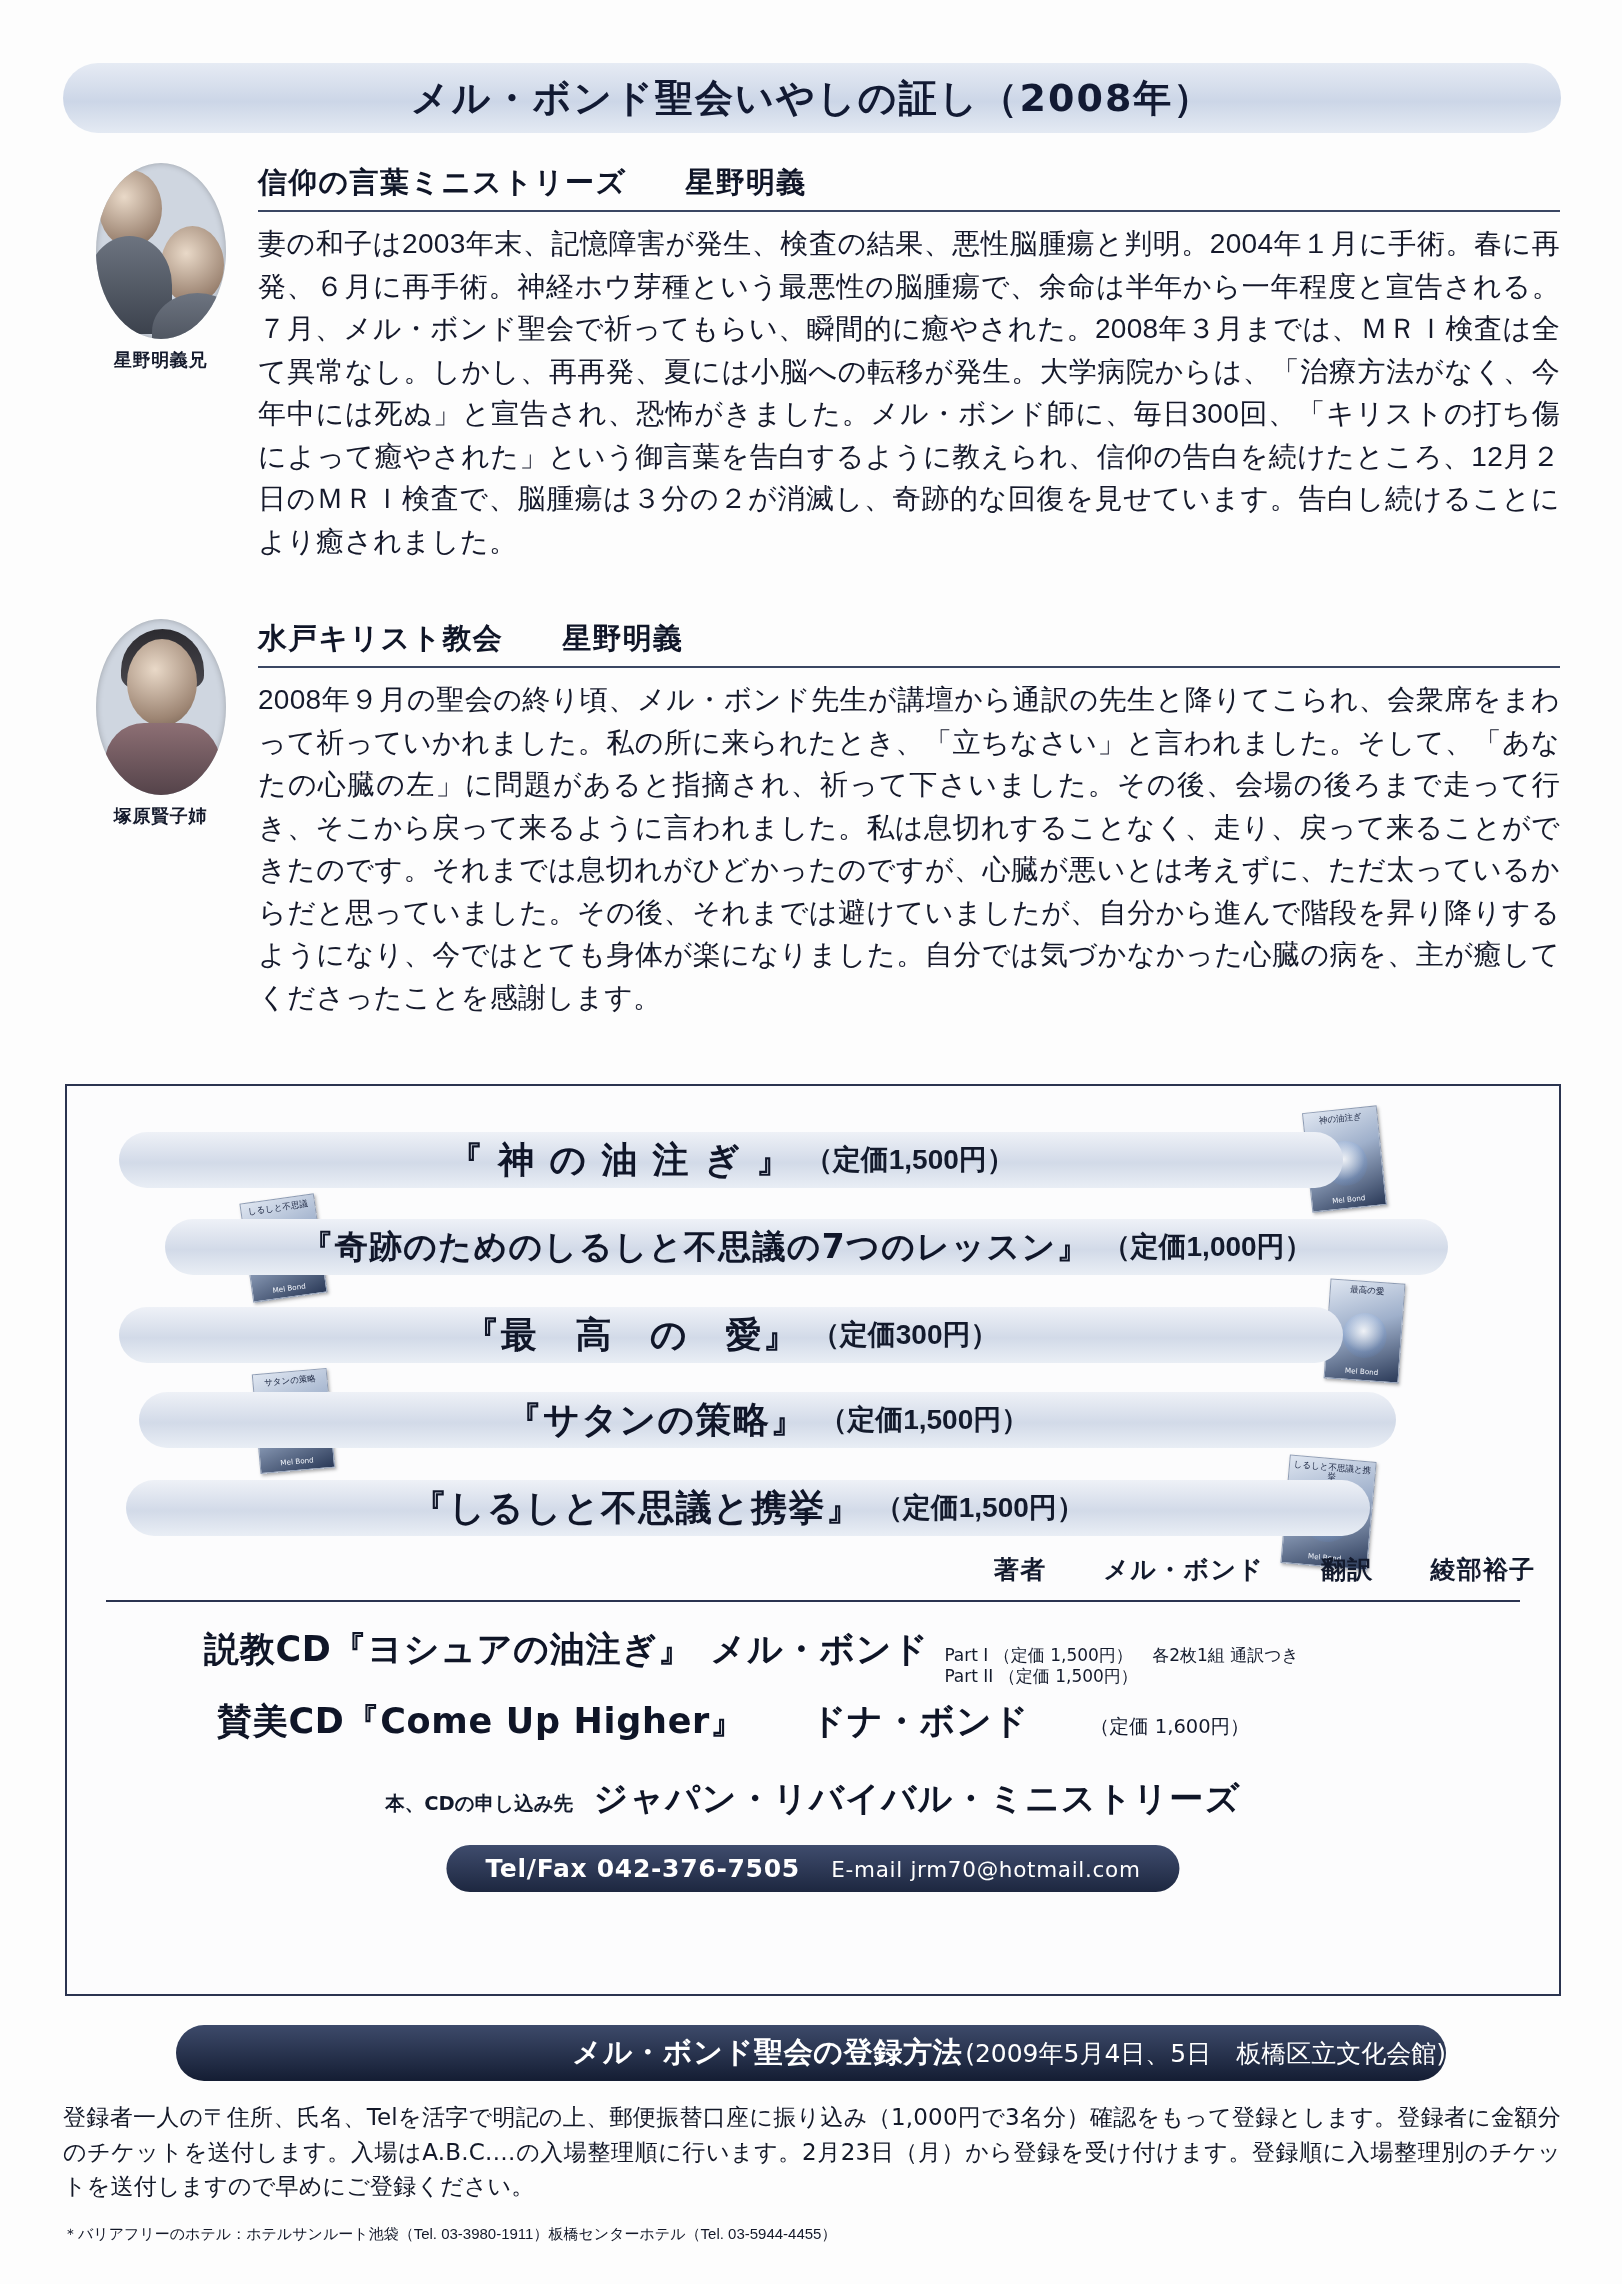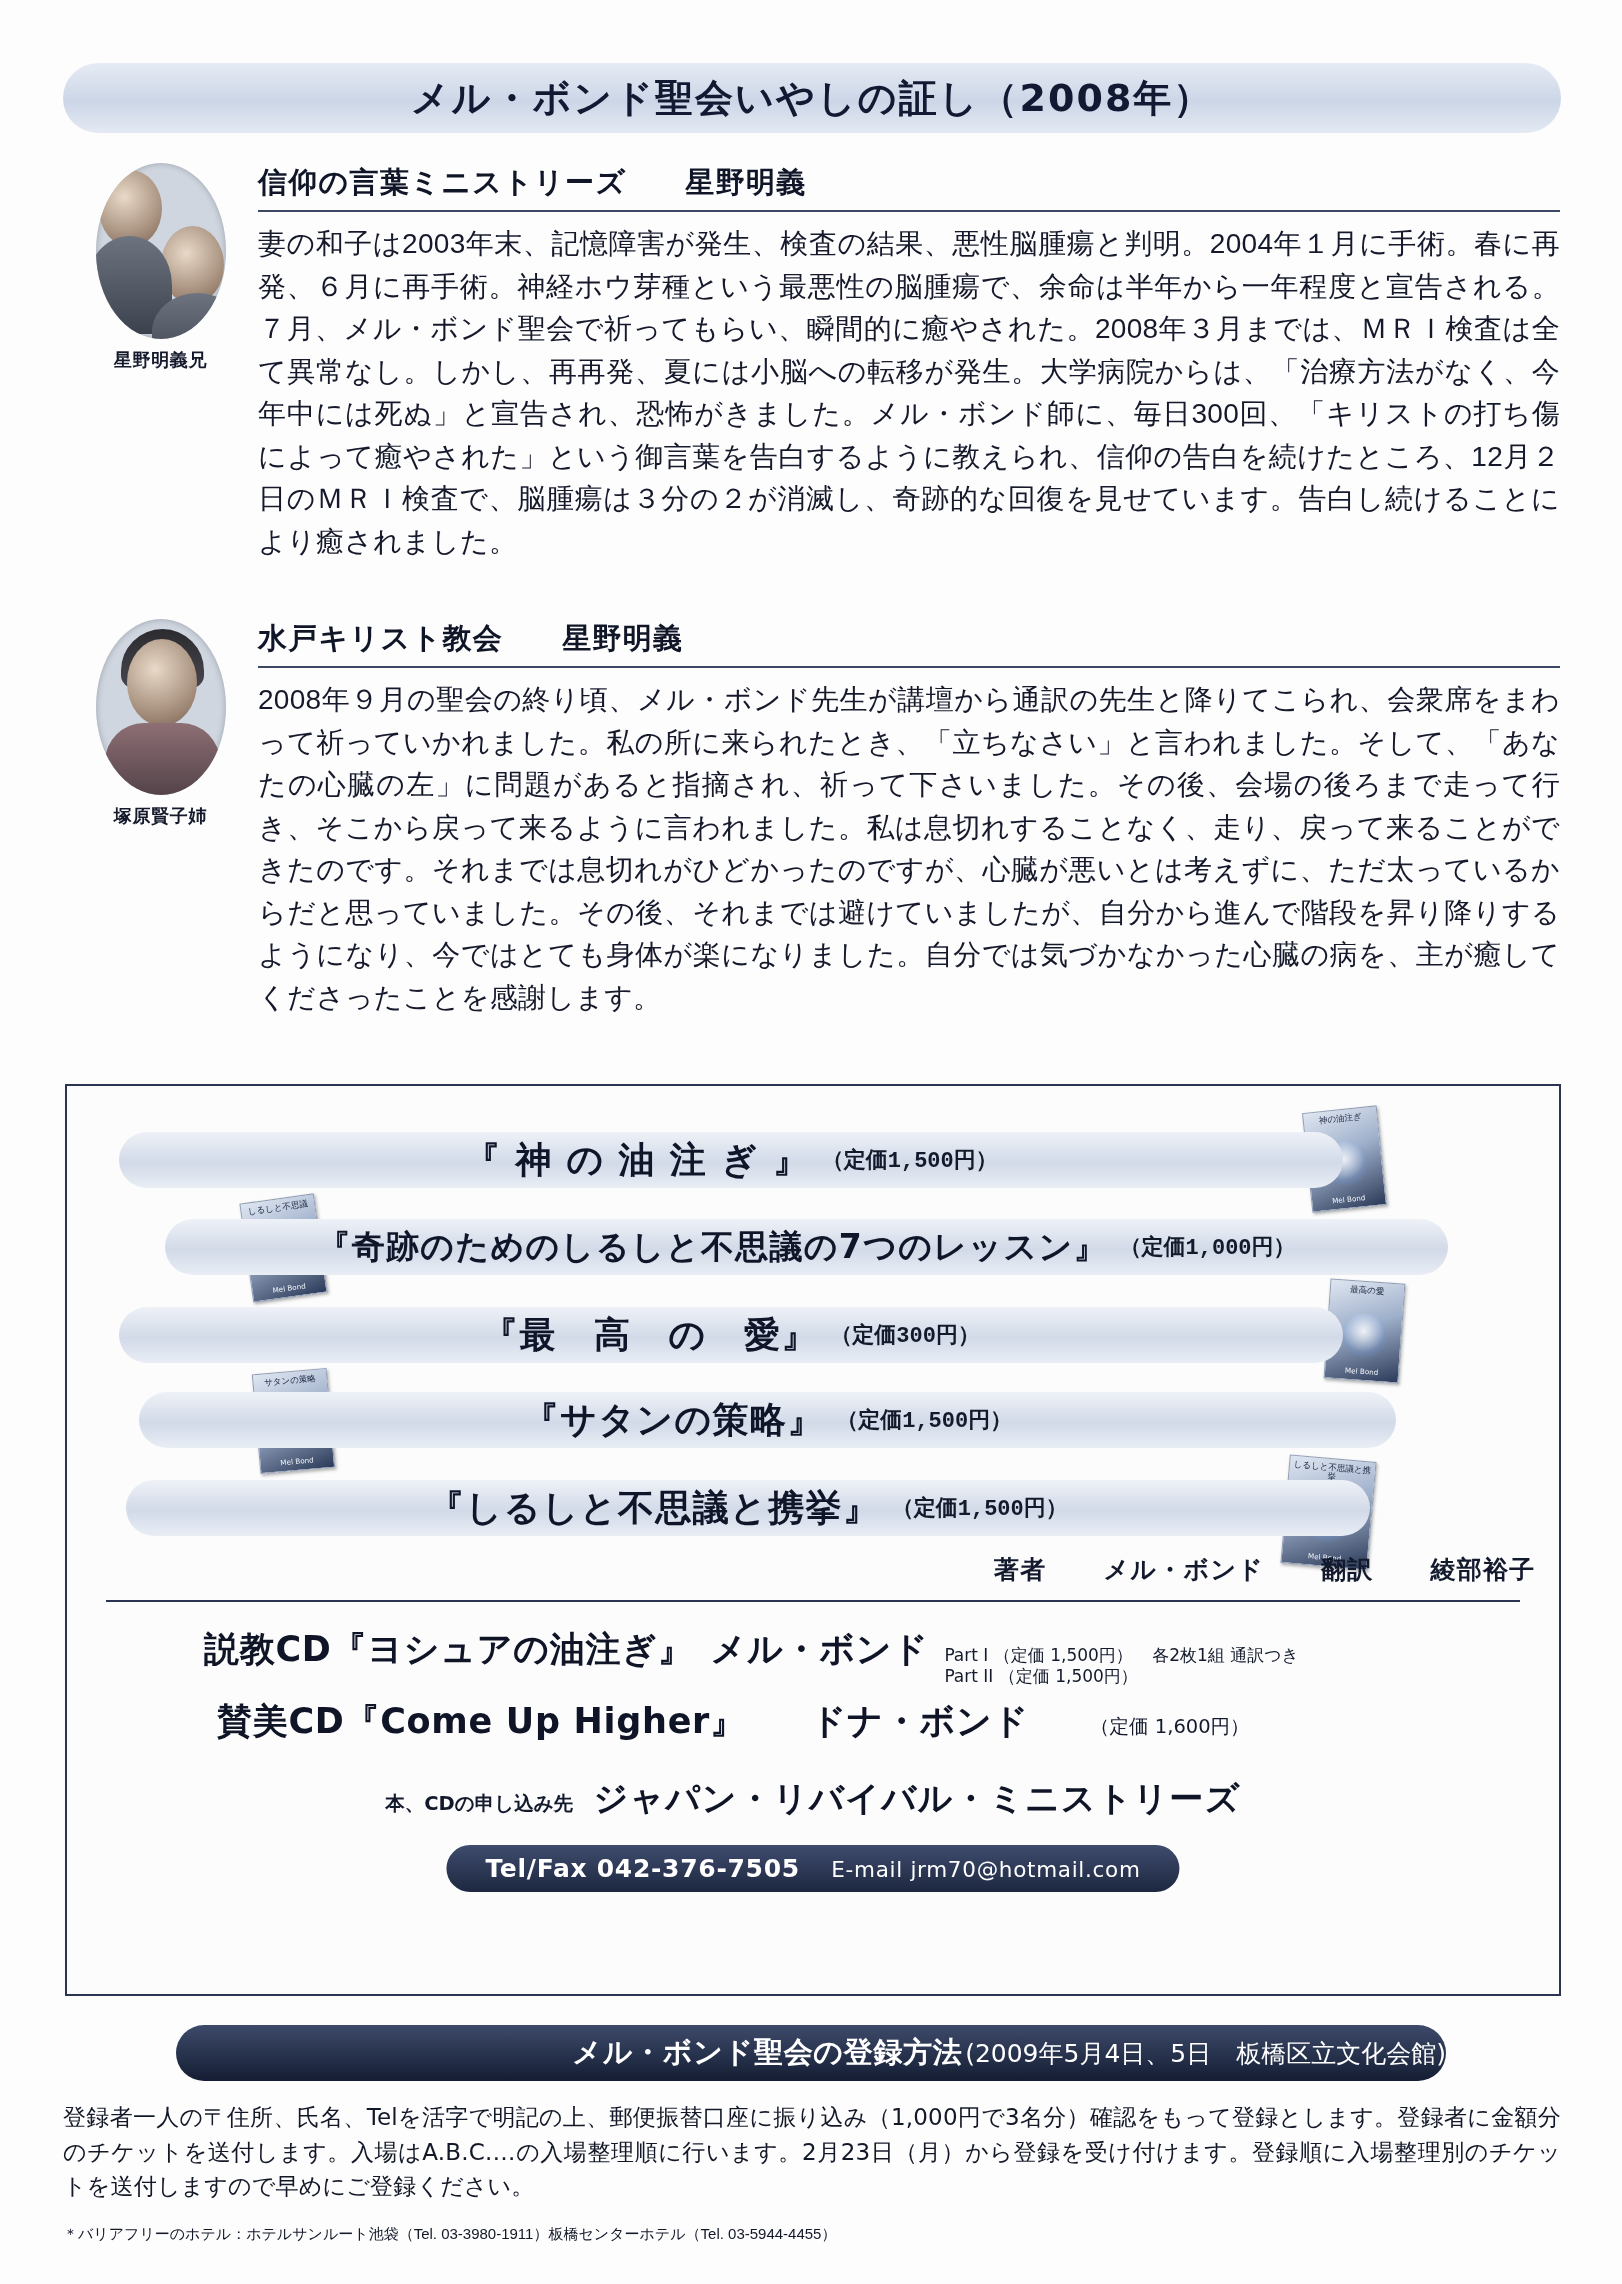--- a/index.html
+++ b/index.html
@@ -157,25 +157,25 @@
   .bk-title {
     font-size: 36px;
     font-weight: 700;
     letter-spacing: 1.3px;
     color: #101629;
     font-family: "DejaVu Sans", sans-serif;
     white-space: nowrap;
   }
   .bk-title.small { font-size: 33px; }
   .bk-price {
-    font-size: 22px;
+    font-size: 28px;
     font-weight: 700;
     margin-left: 11.7px;
     color: #131a2c;
-    font-family: Liberation Mono, monospace;
+    font-family: Liberation Sans, sans-serif;
     white-space: nowrap;
   }
 
   .cover {
     position: absolute;
     width: 73px;
     height: 98px;
     background: linear-gradient(160deg, #dfe6f1 0%, #9fb0cb 45%, #2b3a58 100%);
     border: 1.3px solid #8e9cb4;
     box-shadow: 1.3px 2px 3.3px rgba(0,0,0,.3);

